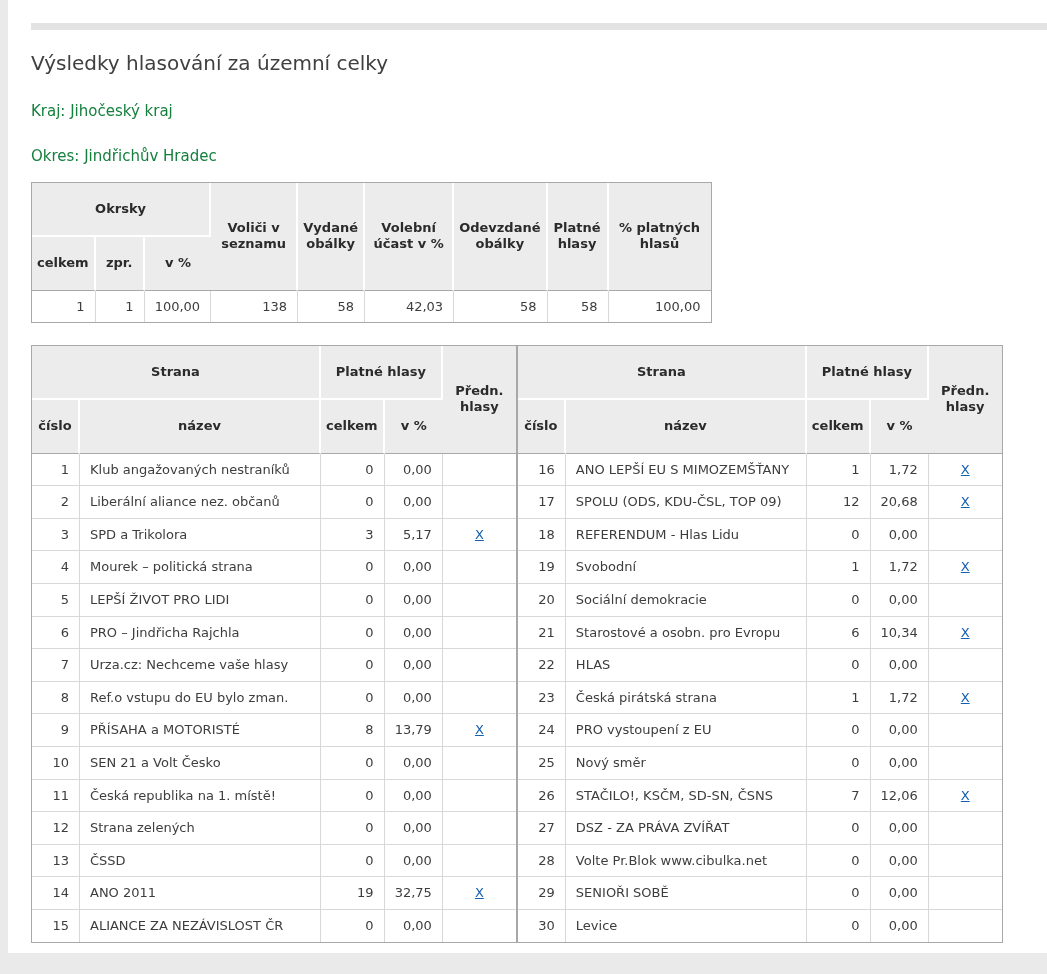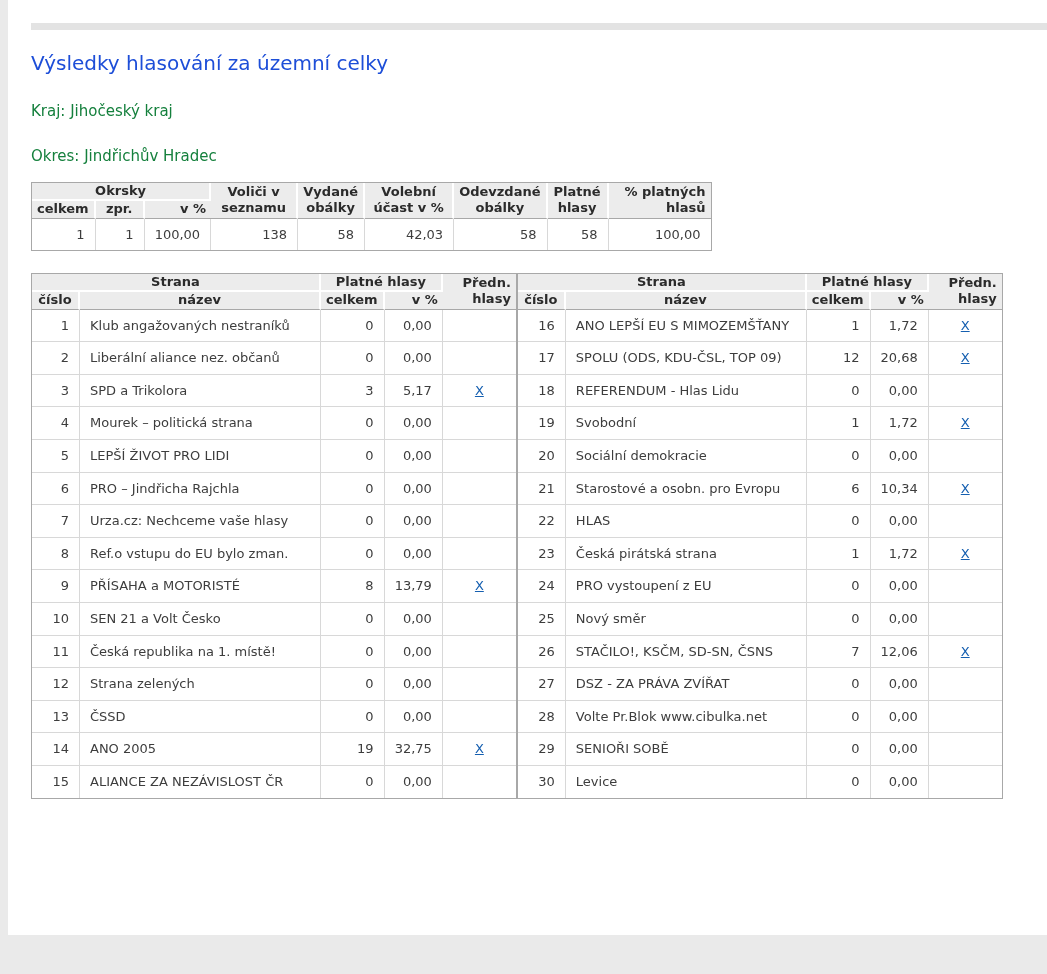--- a/index.html
+++ b/index.html
@@ -25,21 +25,21 @@
     letter-spacing: -0.3px;
     max-width: 990px;
   }
   .divider {
     height: 7px;
     background: #e3e3e3;
     margin: 11px -24px 0 0;
   }
   .subtitle {
     margin: 21px 0 0 0;
-    color: #1d4ed8;
+    color: #404040;
     font-weight: normal;
     font-size: 20px;
   }
   .geo {
     margin: 27px 0 0 0;
     color: #15803d;
     font-size: 15px;
   }
   .tbl-wrap {
     display: inline-block;
@@ -59,26 +59,26 @@
     table-layout: fixed;
   }
   .tbl th, .tbl td { box-sizing: border-box; }
   .tbl th {
     background: #ececec;
     font-weight: bold;
     font-size: 13px;
     color: #2b2b2b;
     text-align: center;
     vertical-align: middle;
-    padding: 0 5px;
+    padding: 18px 5px;
     line-height: 1.25;
     border-right: 2px solid #fff;
     border-bottom: 2px solid #fff;
   }
-  .tbl th:last-child { border-right: none; text-align: right; }
+  .tbl th:last-child { border-right: none; }
   .tbl th.hb { border-bottom: 1px solid #a8a8a8; }
   .tbl td {
     background: #fff;
     font-size: 13px;
     color: #3d3d3d;
     padding: 8px 10px;
     line-height: 1.2;
     border-right: 1px solid #d8d8d8;
     border-bottom: 1px solid #d8d8d8;
     overflow: hidden;
@@ -277,21 +277,21 @@
   <tr>
     <td class="num">13</td>
     <td class="name">ČSSD</td>
     <td class="num">0</td>
     <td class="num">0,00</td>
     <td class="link-cell"></td>
   </tr>
 
   <tr>
     <td class="num">14</td>
-    <td class="name">ANO 2005</td>
+    <td class="name">ANO 2011</td>
     <td class="num">19</td>
     <td class="num">32,75</td>
     <td class="link-cell"><a href="#" class="x-link">X</a></td>
   </tr>
 
   <tr>
     <td class="num">15</td>
     <td class="name">ALIANCE ZA NEZÁVISLOST ČR</td>
     <td class="num">0</td>
     <td class="num">0,00</td>

